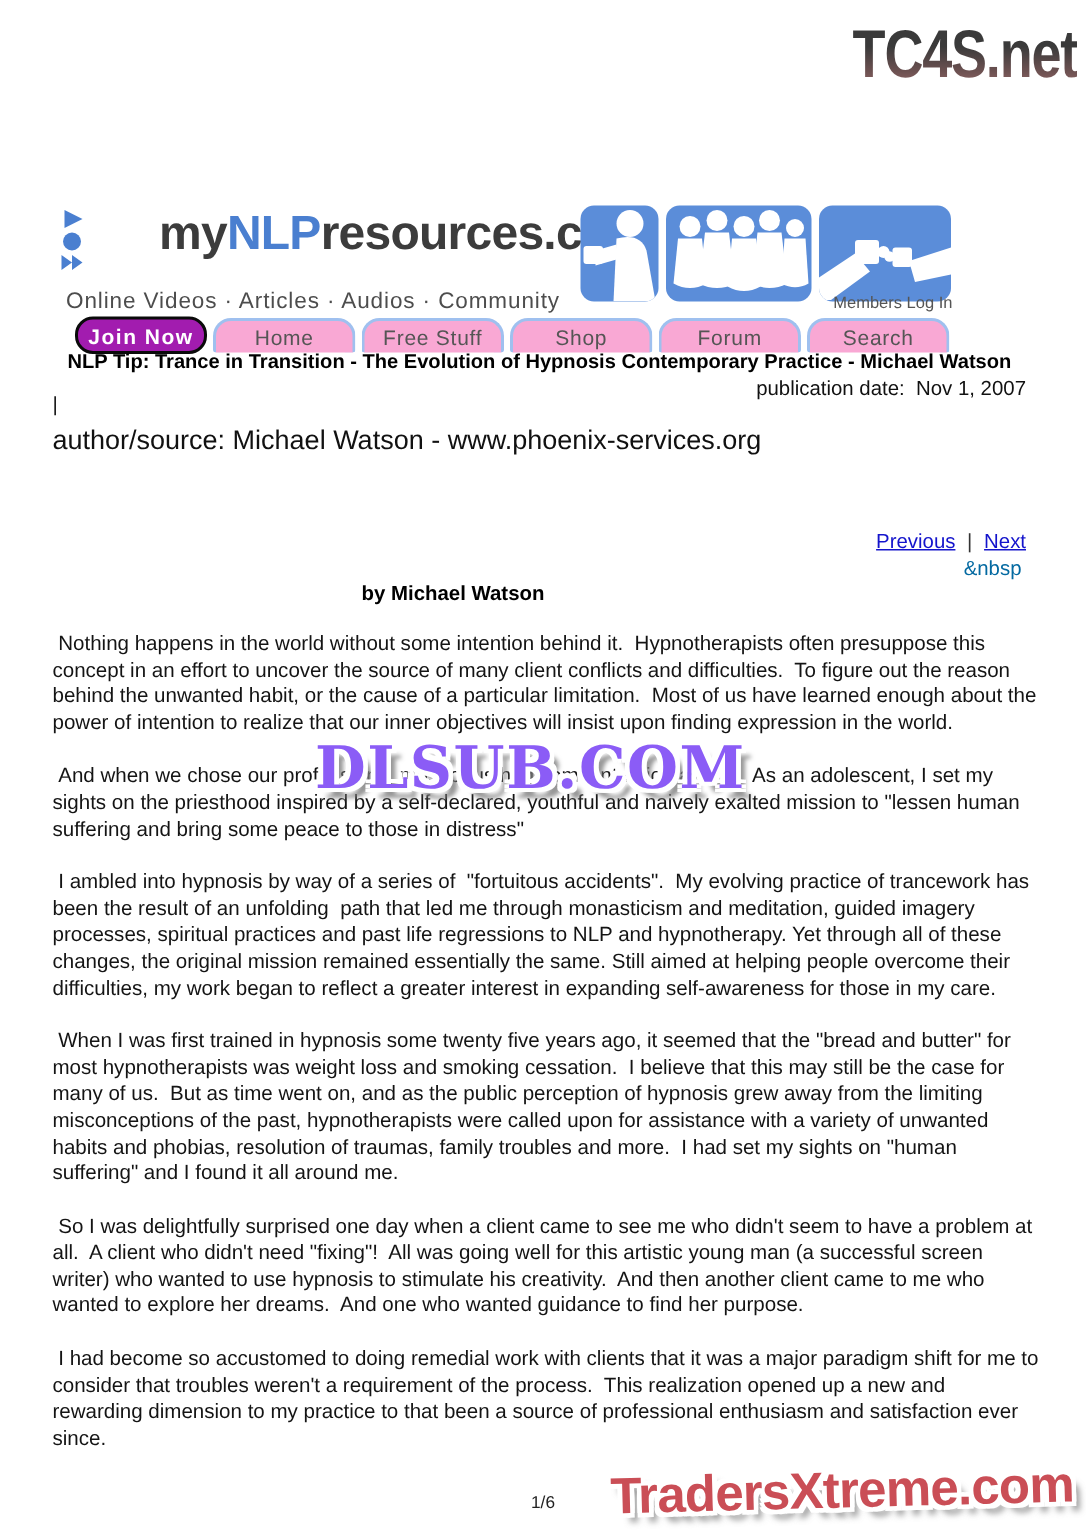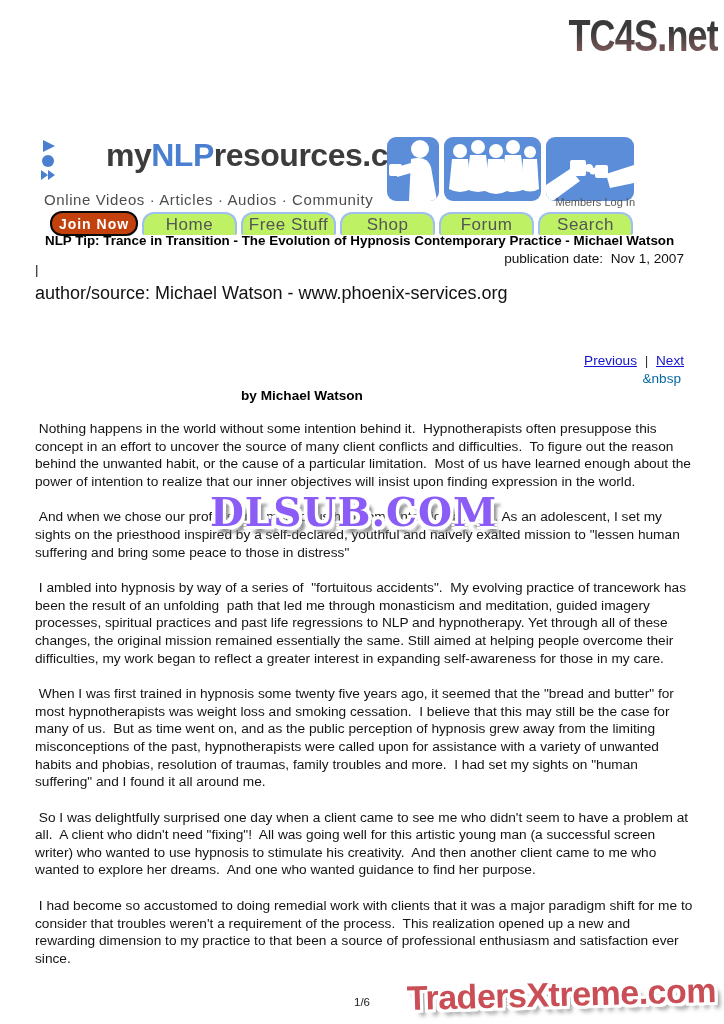--- a/index.html
+++ b/index.html
@@ -24,24 +24,24 @@
 
   
   .promo { position:absolute; left:387px; top:137px; display:flex; gap:5px; }
   .pbox { background:#5b8dd9; border-radius:9px; height:64px; overflow:hidden; }
   .b1 { width:52px; } .b2 { width:97px; } .b3 { width:88px; }
   .members { position:absolute; top:196px; left:387px; width:248px; text-align:right;
              font-size:11px; color:#555; cursor:pointer; }
 
   
   .tabs { position:absolute; left:50px; top:212px; display:flex; gap:4px; align-items:flex-start; }
-  .tab { flex:0 0 95px; height:23px; background:#bef264; border:2px solid #9fc0ef; border-bottom:none;
-         border-radius:12px 12px 2px 2px; color:#555; font-size:17px; letter-spacing:0.5px;
+  .tab { flex:0 0 95px; height:23px; background:#f9a8d4; border:2px solid #9fc0ef; border-bottom:none;
+         border-radius:12px 12px 2px 2px; color:#555; font-size:14px; letter-spacing:0.5px;
          display:flex; align-items:center; justify-content:center; cursor:pointer; }
-  .tab.join { flex:0 0 88px; background:#c2410c; border:2px solid #0a0a0a; border-radius:12px;
+  .tab.join { flex:0 0 88px; background:#a21caf; border:2px solid #0a0a0a; border-radius:12px;
               color:#fff; font-weight:bold; font-size:14px; height:25px; margin-top:-1px; letter-spacing:1px; }
 
   
   .title   { position:absolute; left:45px; top:233px; width:650px; font-size:13.4px; font-weight:bold; color:#000; }
   .pubdate { position:absolute; right:40px; top:251px; font-size:13.6px; color:#111; white-space:pre; }
   .pipe    { position:absolute; left:35px; top:262px; font-size:13.6px; color:#111; }
   .author  { position:absolute; left:35px; top:283px; font-size:18px; color:#111; }
 
   .pagination { position:absolute; right:40px; top:353px; font-size:13.6px; }
   .plink { color:#1414cc; text-decoration:underline; cursor:pointer; }

